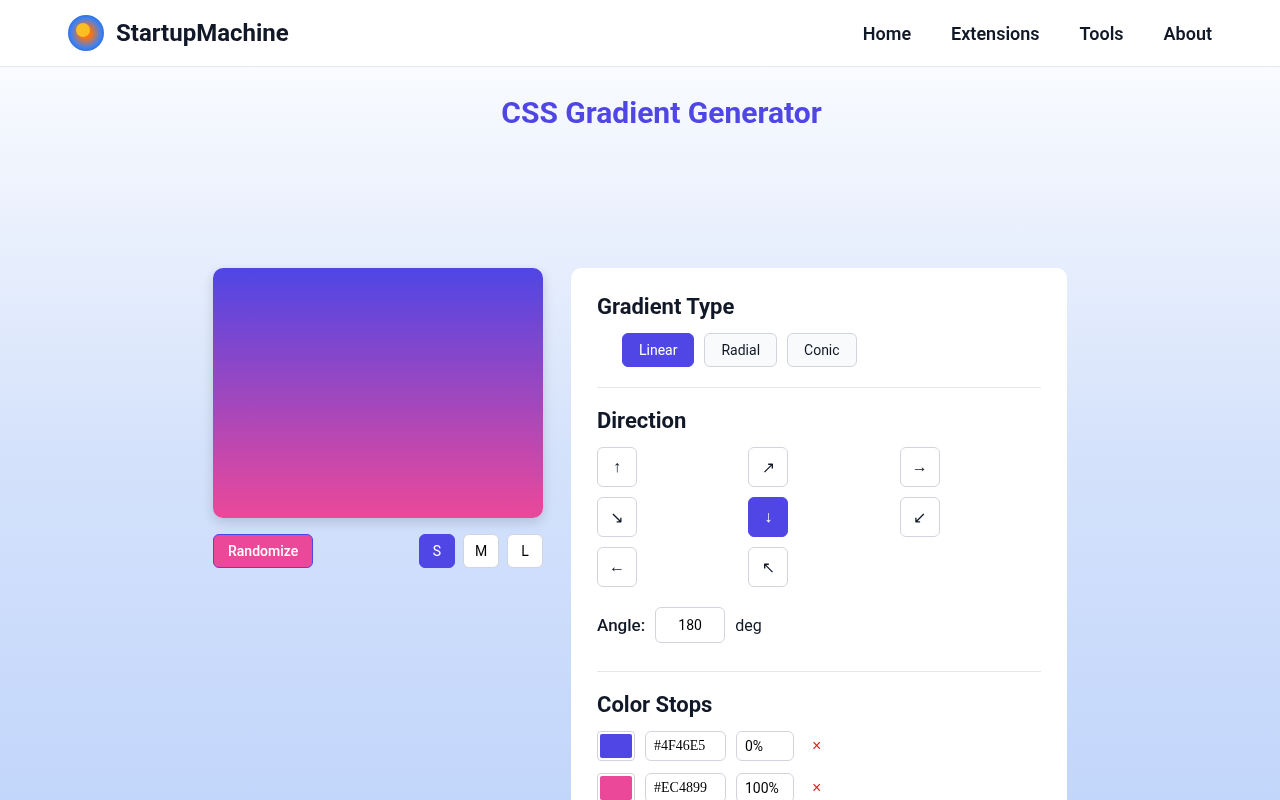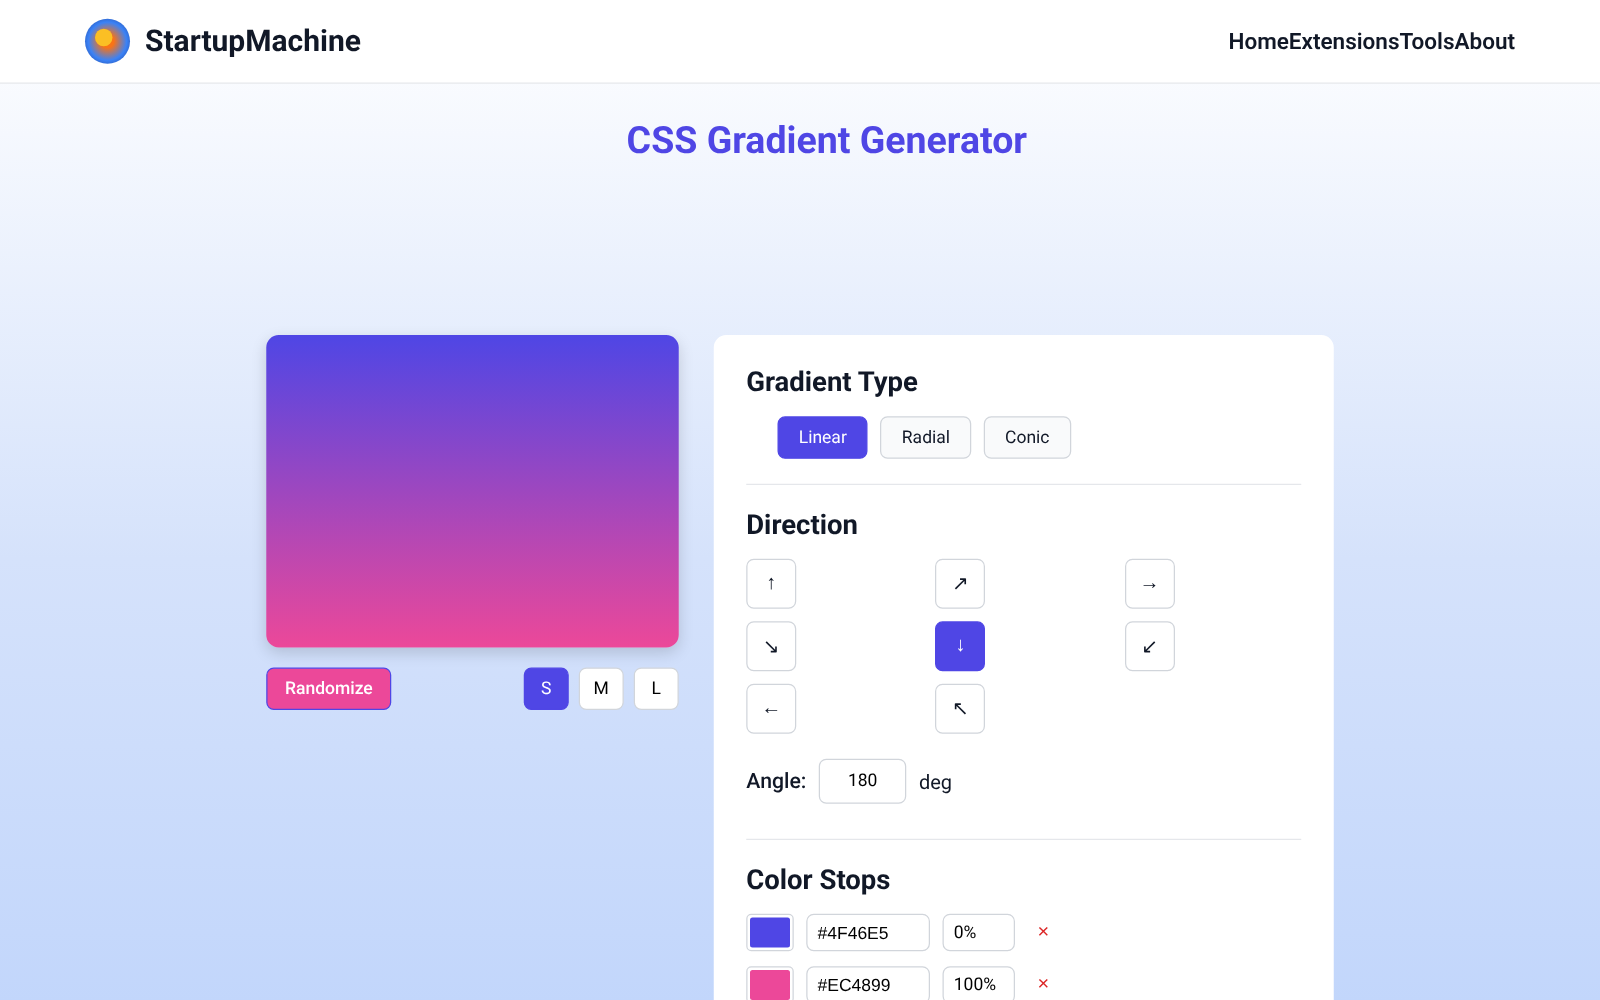--- a/index.html
+++ b/index.html
@@ -47,20 +47,21 @@
       top: 8px;
       left: 8px;
     }
     .logo-text {
       font-size: 24px;
       font-weight: 700;
       color: #111827;
     }
     .nav-links {
       display: flex;
+      gap: 40px;
     }
     .nav-links a {
       text-decoration: none;
       color: #111827;
       font-size: 18px;
       font-weight: 600;
       cursor: pointer;
     }
     .hero {
       text-align: center;
@@ -239,26 +240,26 @@
       border-radius: 4px;
       cursor: pointer;
       padding: 2px;
     }
     .color-swatch-inner {
       width: 100%;
       height: 100%;
       border-radius: 2px;
     }
     .color-input {
-      width: 99px;
+      width: 81px;
       padding: 6px 8px;
       border: 1px solid #d1d5db;
       border-radius: 6px;
       font-size: 14px;
-      font-family: Liberation Sans, sans-serif;
+      font-family: Liberation Serif, serif;
     }
     .pos-input {
       width: 58px;
       padding: 6px 8px;
       border: 1px solid #d1d5db;
       border-radius: 6px;
       font-size: 14px;
       font-family: inherit;
     }
     .remove-btn {

